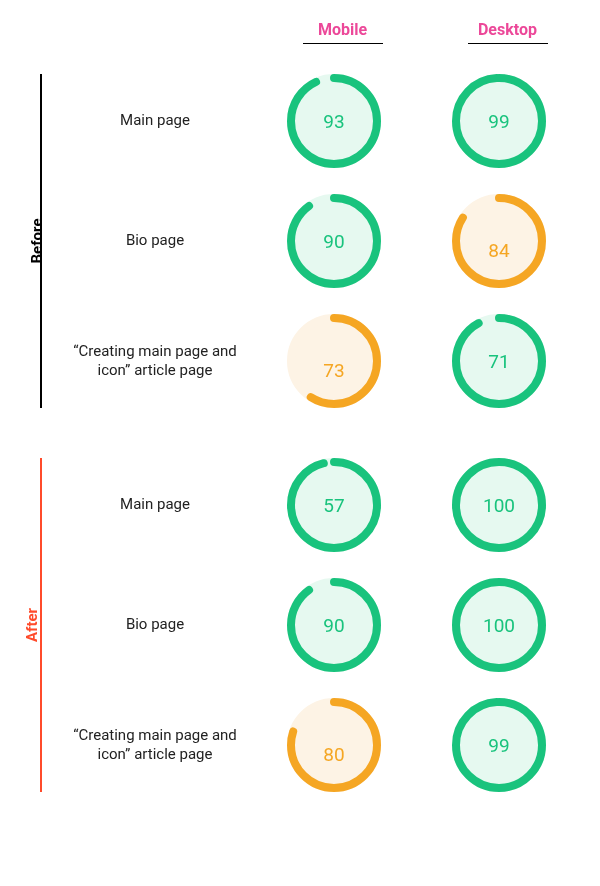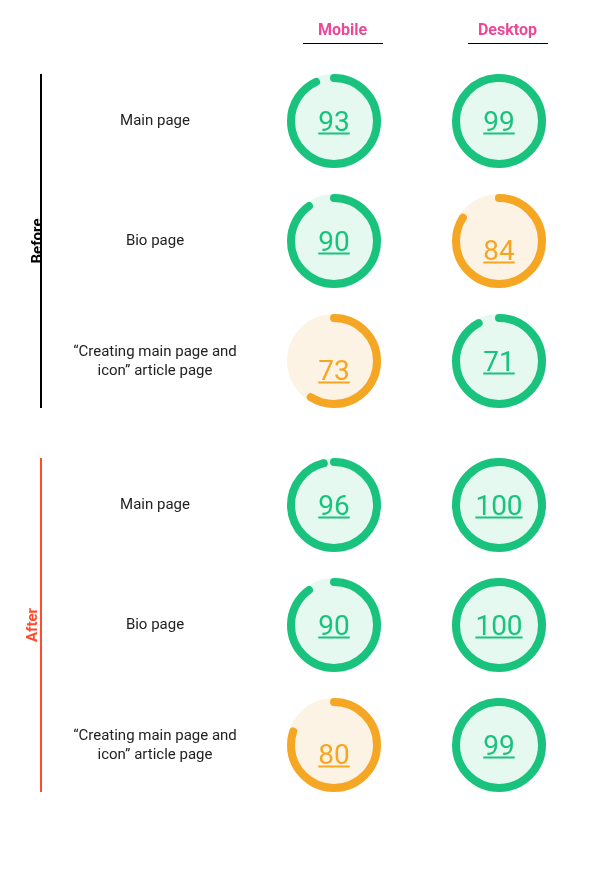--- a/index.html
+++ b/index.html
@@ -81,23 +81,22 @@
       height: 94px;
     }
     .gauge svg {
       transform: rotate(-90deg);
     }
     .gauge-value {
       position: absolute;
       top: 50%;
       left: 50%;
       transform: translate(-50%, -50%);
-      font-size: 28px;
+      font-size: 19px;
       font-weight: 400;
-      text-decoration: underline;
     }
     .gauge-green .gauge-value { color: #19c37d; }
     .gauge-orange .gauge-value { color: #f5a623; margin-top: 9px; }
     .gauge circle.bg-green { fill: #e6f9f0; }
     .gauge circle.bg-orange { fill: #fdf3e5; }
     .gauge circle.track { fill: none; stroke-width: 8; stroke-linecap: round; }
     .gauge circle.track-green { stroke: #e6f9f0; }
     .gauge circle.track-orange { stroke: #fdf3e5; }
     .gauge circle.arc { fill: none; stroke-width: 8; stroke-linecap: round; }
     .gauge circle.arc-green { stroke: #19c37d; }
@@ -175,21 +174,21 @@
   <div class="section-divider divider-after"></div>
   <div class="section-label label-after">After</div>
 
   <div class="row">
     <div class="row-label">Main page</div>
     <div class="gauge-cell">
       <div class="gauge gauge-green"><svg width="94" height="94" viewBox="0 0 94 94">
             <circle class="bg-green" cx="47" cy="47" r="43"></circle>
             <circle class="track track-green" cx="47" cy="47" r="43"></circle>
             <circle class="arc arc-green" cx="47" cy="47" r="43" stroke-dasharray="259.37 270.1769682087222"></circle>
-          </svg><div class="gauge-value">96</div></div>
+          </svg><div class="gauge-value">57</div></div>
     </div>
     <div class="gauge-cell">
       <div class="gauge gauge-green"><svg width="94" height="94" viewBox="0 0 94 94">
             <circle class="bg-green" cx="47" cy="47" r="43"></circle>
             <circle class="track track-green" cx="47" cy="47" r="43"></circle>
             <circle class="arc arc-green" cx="47" cy="47" r="43" stroke-dasharray="270.18 270.1769682087222"></circle>
           </svg><div class="gauge-value">100</div></div>
     </div>
   </div>
 

